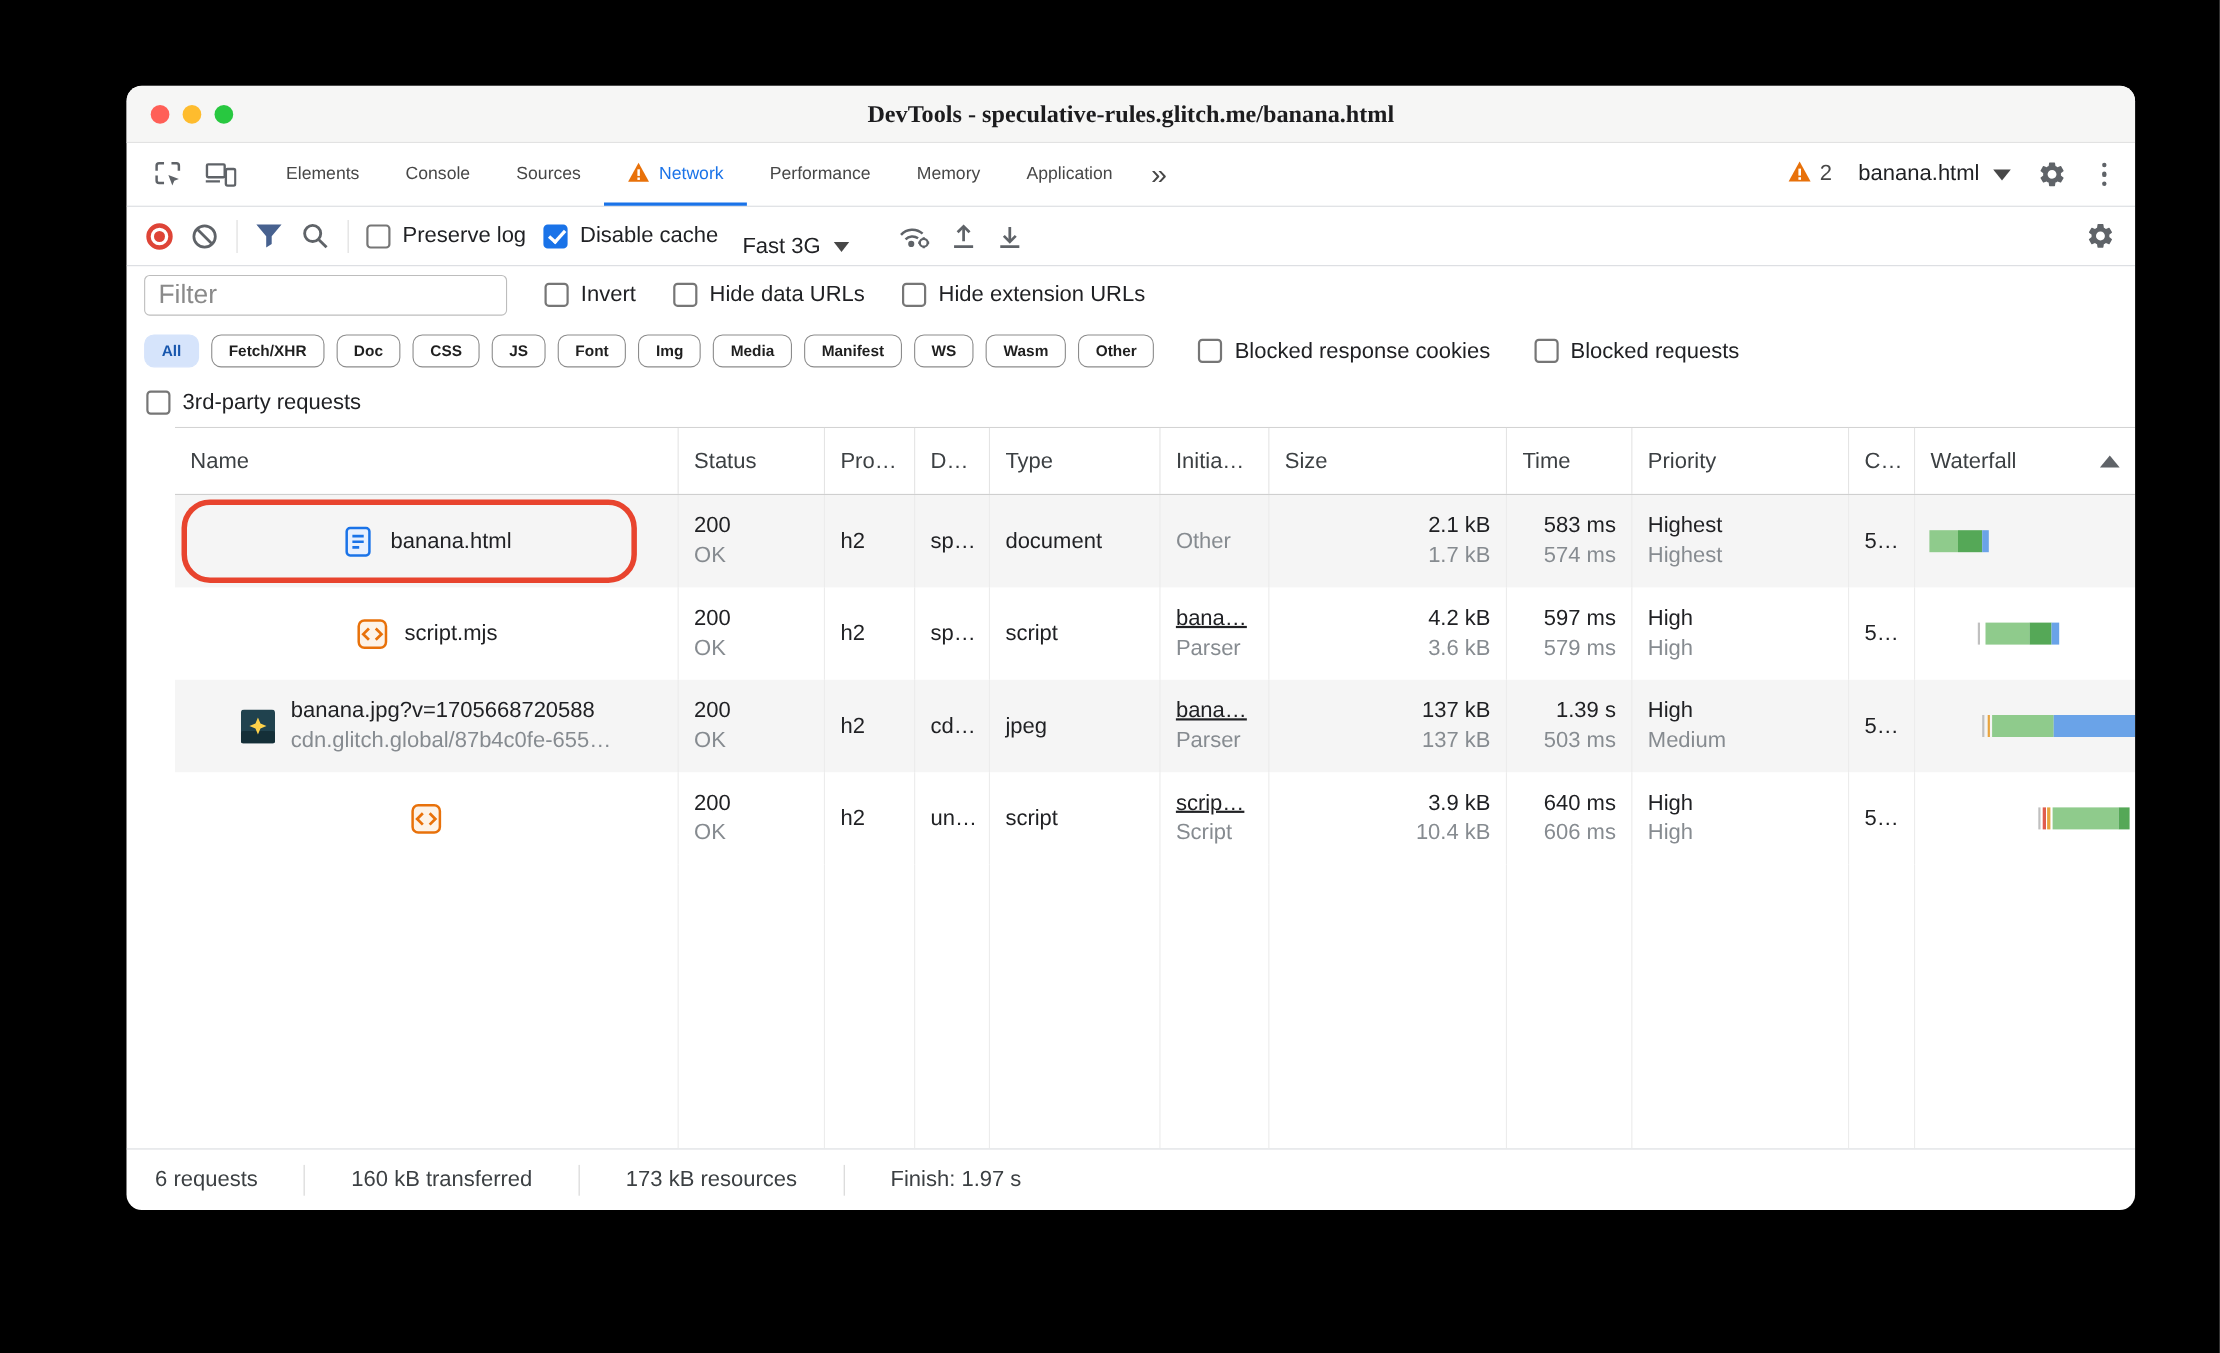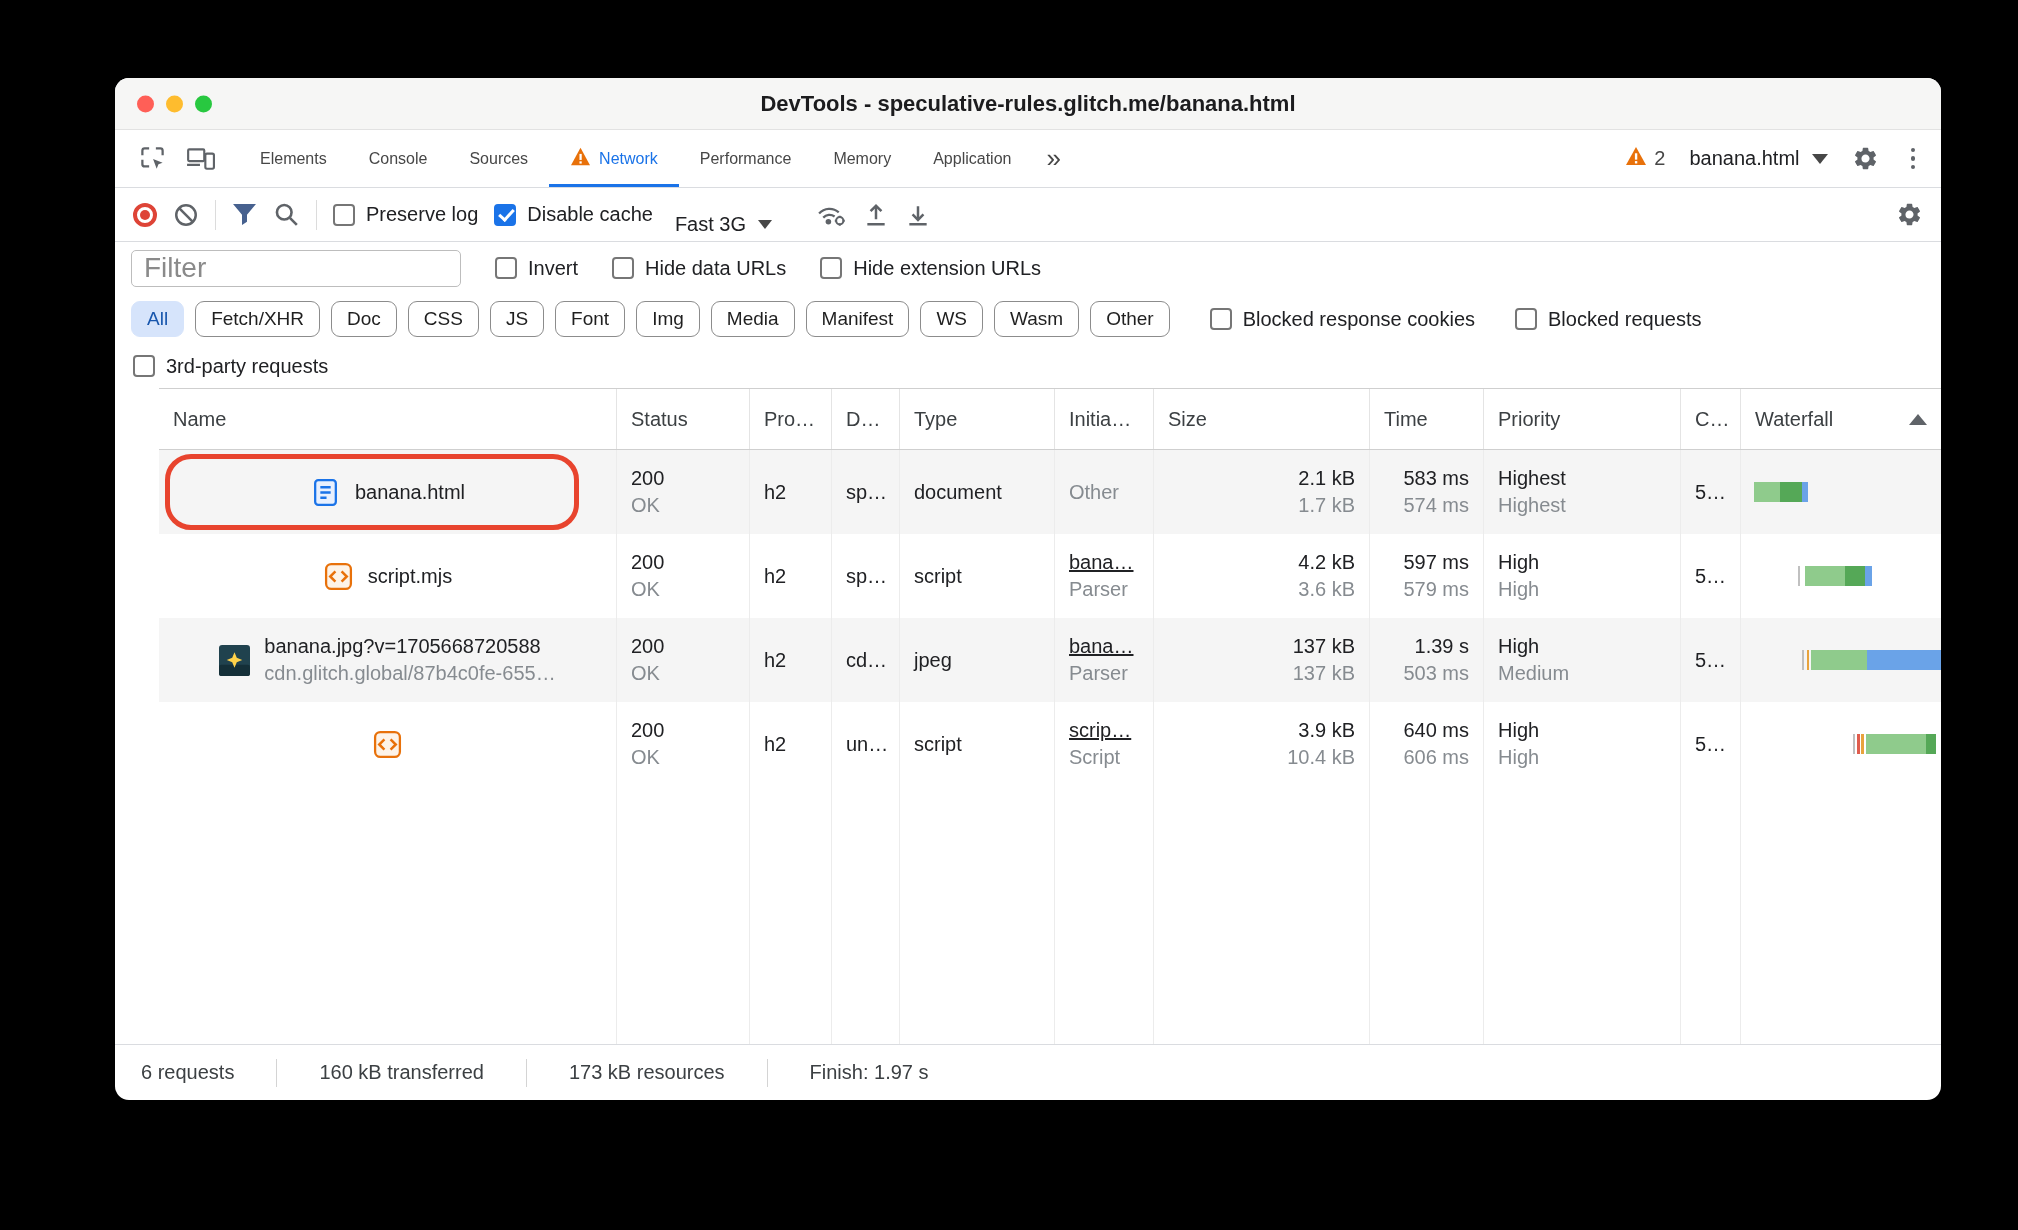--- a/index.html
+++ b/index.html
@@ -13,21 +13,21 @@
   .window {
     position: absolute; left: 115px; top: 78px;
     width: 1826px; height: 1022px;
     background: #fff; border-radius: 14px; overflow: hidden;
     display: flex; flex-direction: column;
     box-shadow: 0 20px 60px rgba(0,0,0,.6);
   }
   
   .titlebar {
     flex: 0 0 52px; background: #f6f6f5; border-bottom: 1px solid #e2e2e2;
-    display: flex; align-items: center; justify-content: center; position: relative;
+    display: flex; align-items: center; justify-content: center; position: relative; font-family: Liberation Serif, serif;
   }
   .traffic { position: absolute; left: 22px; top: 50%; transform: translateY(-50%); display: flex; gap: 12px; }
   .light { width: 17px; height: 17px; border-radius: 50%; }
   .light.red { background: #ff5f57; }
   .light.yellow { background: #febc2e; }
   .light.green { background: #28c840; }
   .title { font-size: 22px; font-weight: bold; color: #1c1c1e; }
   
   .tabsbar {
     flex: 0 0 58px; display: flex; align-items: stretch;
@@ -59,28 +59,28 @@
     content: ""; position: absolute; left: 5.5px; top: 0.5px;
     width: 6px; height: 12px; border: solid #fff; border-width: 0 3px 3px 0; transform: rotate(42deg);
   }
   .throttle { display: flex; align-items: center; gap: 12px; font-size: 20px; color: #202124; cursor: pointer; margin-left: 6px; margin-right: 28px; margin-top: 20px; }
   .caret-sm { width: 0; height: 0; border-left: 7px solid transparent; border-right: 7px solid transparent; border-top: 9px solid #474747; }
   .push-right { margin-left: auto; }
   
   .filterrow { flex: 0 0 52px; display: flex; align-items: center; gap: 34px; padding: 0 16px; }
   .filter-input {
     width: 330px; height: 37px; border: 1px solid #bdbdbd; border-radius: 5px;
-    font-size: 28px; padding: 0 12px; color: #202124; font-family: inherit; outline: none;
+    font-size: 24px; padding: 0 12px; color: #202124; font-family: inherit; outline: none;
   }
   .filter-input::placeholder { color: #8a8a8a; }
   
   .chipsrow { flex: 0 0 50px; display: flex; align-items: center; gap: 11px; padding: 0 16px; }
   .chip {
     padding: 6px 15px; border: 1.5px solid #8c8c8c; border-radius: 9px;
-    font-size: 19px; color: #1f1f1f; font-weight: 400; cursor: pointer; white-space: nowrap;
+    font-size: 14px; color: #1f1f1f; font-weight: 700; cursor: pointer; white-space: nowrap;
   }
   .chip.selected { background: #d6e4fb; border-color: #d6e4fb; color: #1756ad; }
   .chips-gap { width: 18px; }
   
   .thirdparty { flex: 0 0 44px; display: flex; align-items: center; padding: 0 18px; }
   
   .table-area { flex: 1; display: flex; flex-direction: column; position: relative; overflow: hidden; margin-left: 44px; }
   .grid { display: grid; grid-template-columns: 458px 133px 82px 68px 155px 99px 216px 114px 197px 60px 1fr; }
   .grid-header { flex: 0 0 62px; border-top: 1px solid #cfcfcf; border-bottom: 1px solid #cfcfcf; }
   .hcell {

